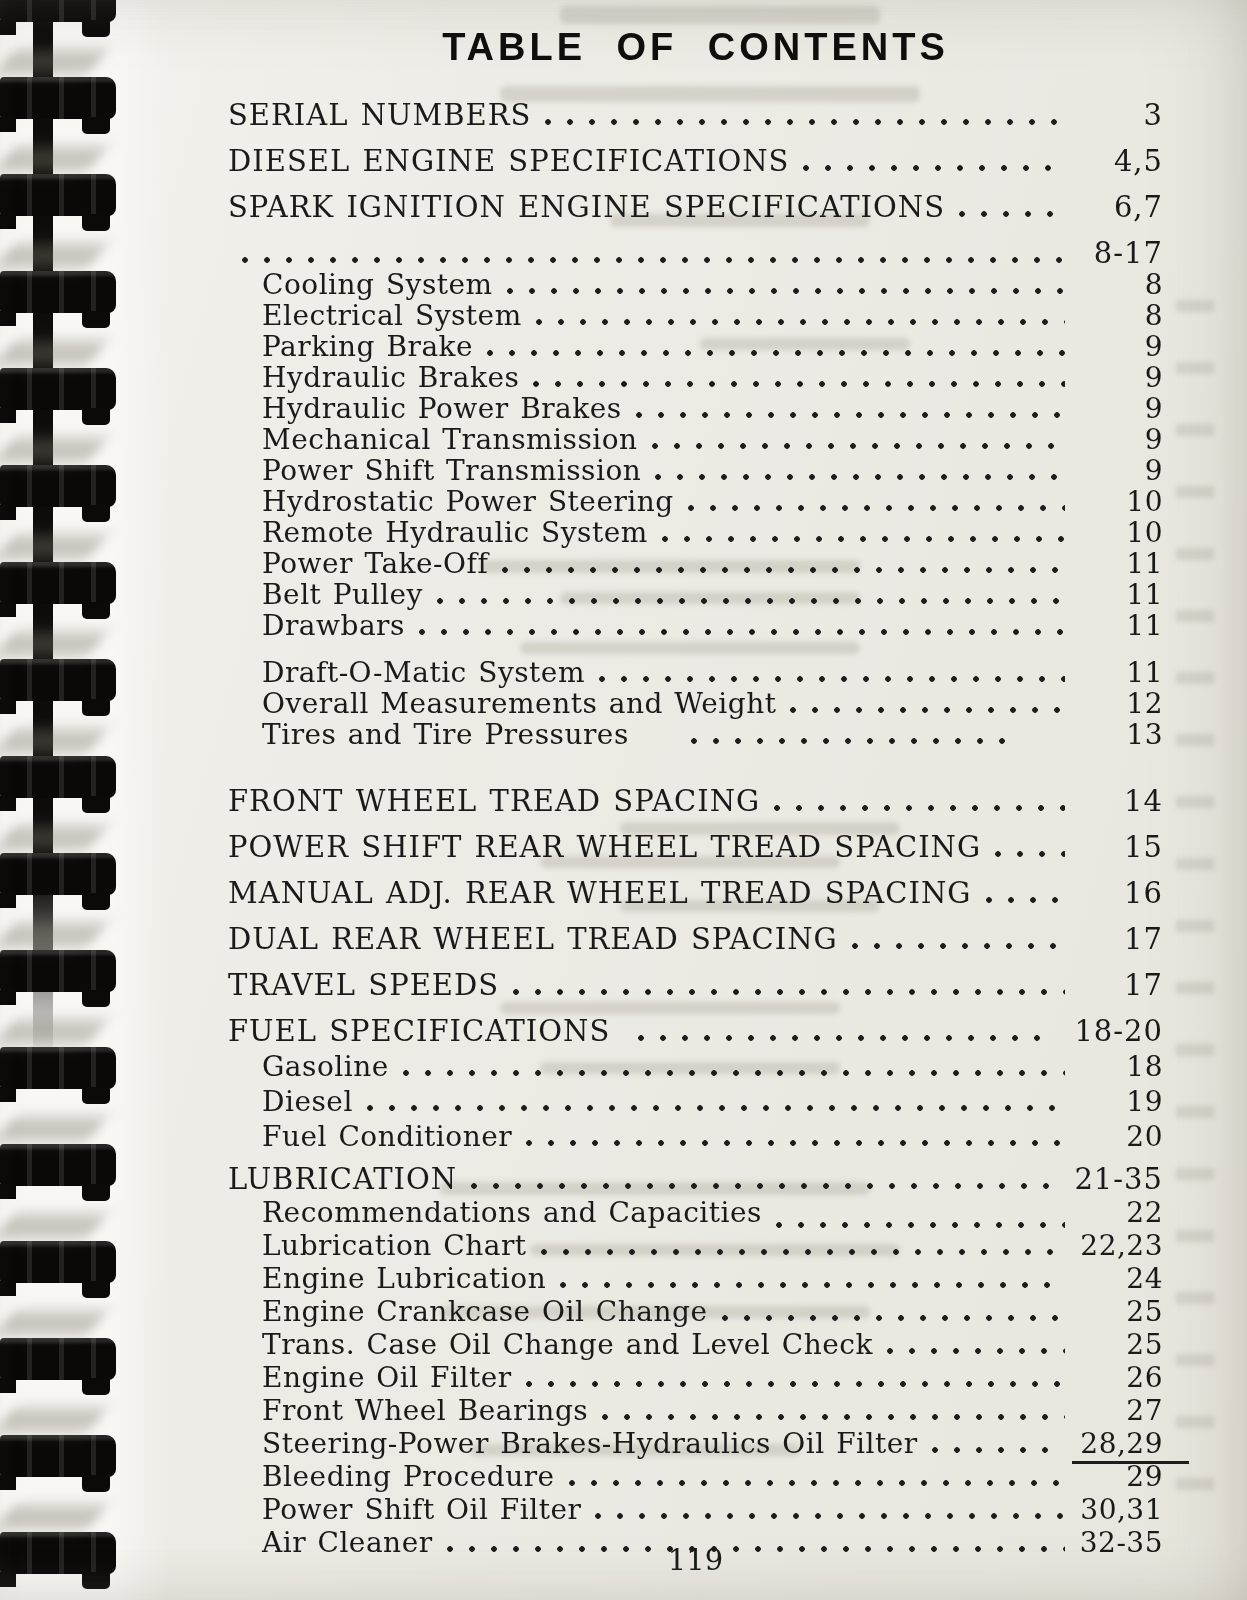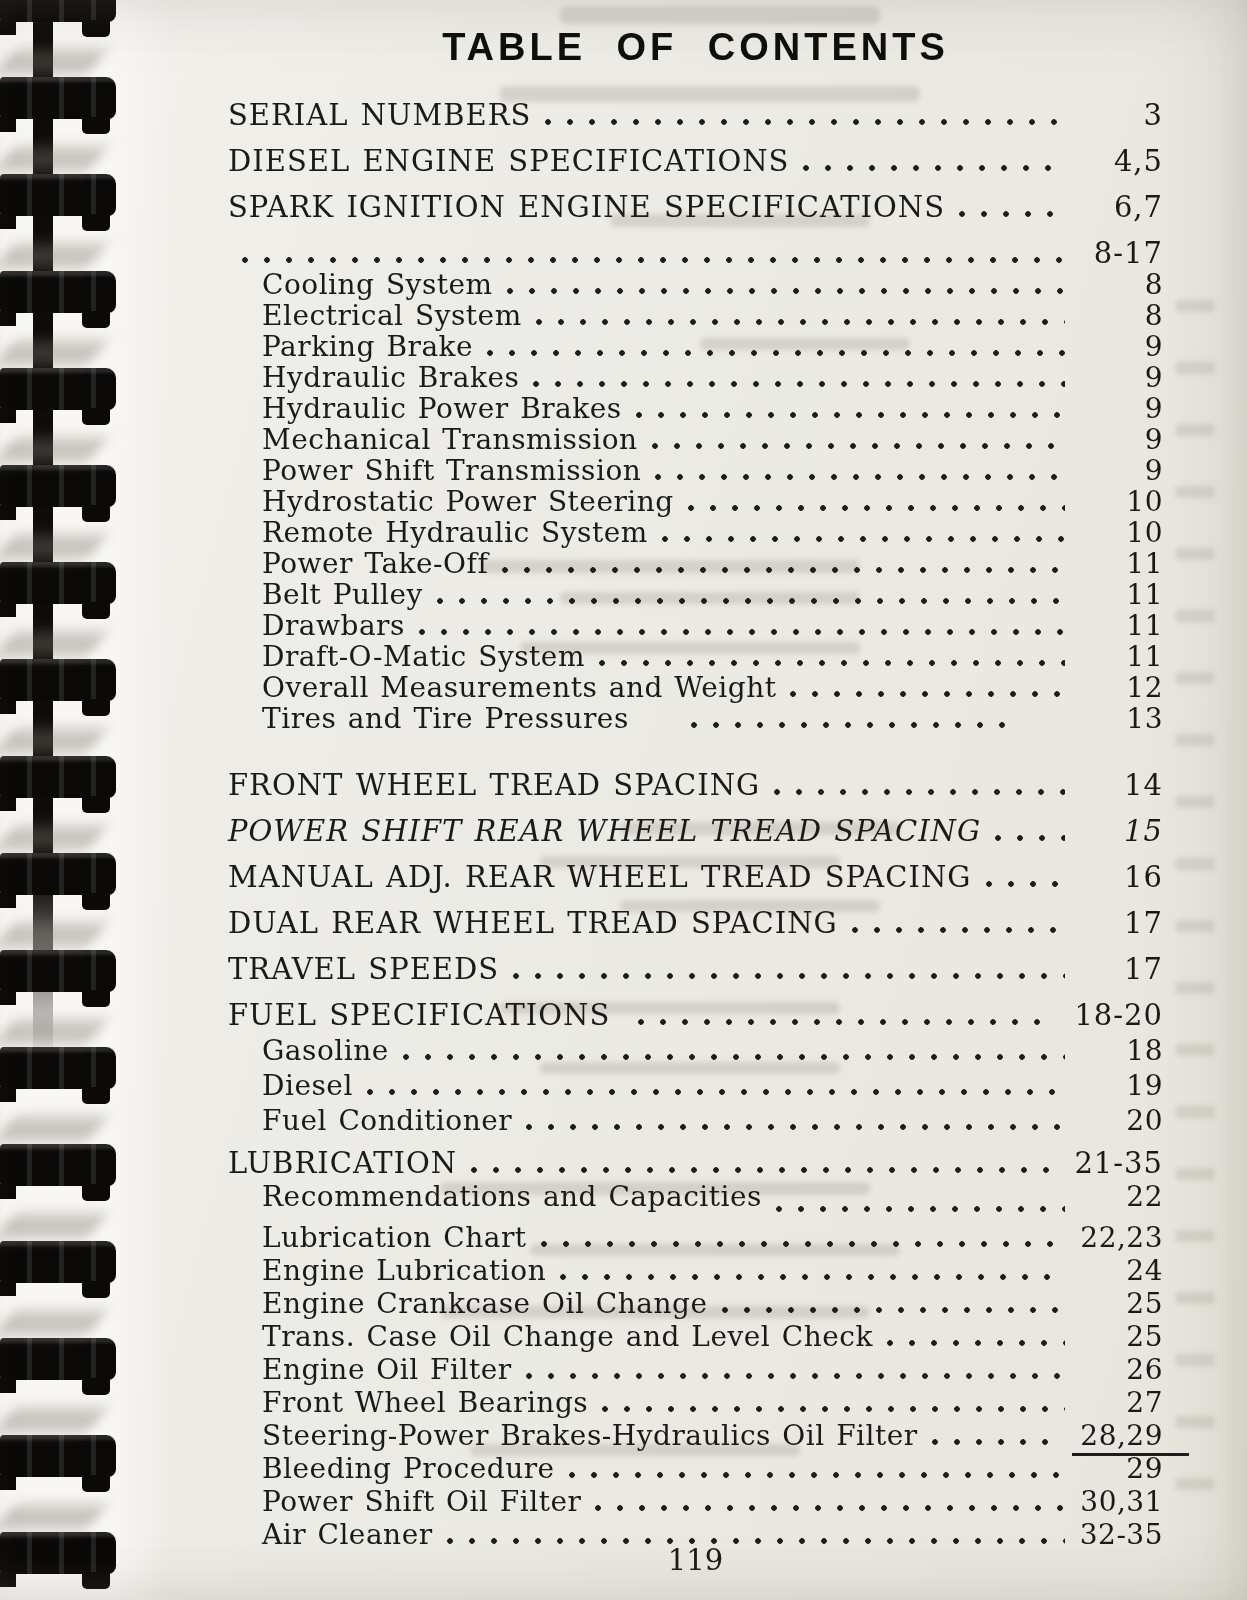--- a/index.html
+++ b/index.html
@@ -186,41 +186,41 @@
       <div class="row sub" style="margin-top: 0px;">
         <span class="label">Belt Pulley</span>
         <span class="leader"></span>
         <span class="pagenum">11</span>
       </div>
       <div class="row sub" style="margin-top: 0px;">
         <span class="label">Drawbars</span>
         <span class="leader"></span>
         <span class="pagenum">11</span>
       </div>
-      <div class="row sub" style="margin-top: 0px;">
+      <div class="row sub" style="margin-top: 16px;">
         <span class="label">Draft-O-Matic System</span>
         <span class="leader"></span>
         <span class="pagenum">11</span>
       </div>
       <div class="row sub" style="margin-top: 0px;">
         <span class="label">Overall Measurements and Weight</span>
         <span class="leader"></span>
         <span class="pagenum">12</span>
       </div>
       <div class="row sub" style="margin-top: 0px; gap: 48px;">
         <span class="label">Tires and Tire Pressures</span>
         <span class="leader"></span>
         <span class="pagenum">13</span>
       </div>
       <div class="row main" style="margin-top: 36px;">
         <span class="label">FRONT WHEEL TREAD SPACING</span>
         <span class="leader"></span>
         <span class="pagenum">14</span>
       </div>
-      <div class="row main" style="margin-top: 15px; font-style: italic;">
+      <div class="row main" style="margin-top: 15px;">
         <span class="label">POWER SHIFT REAR WHEEL TREAD SPACING</span>
         <span class="leader"></span>
         <span class="pagenum">15</span>
       </div>
       <div class="row main" style="margin-top: 15px;">
         <span class="label">MANUAL ADJ. REAR WHEEL TREAD SPACING</span>
         <span class="leader"></span>
         <span class="pagenum">16</span>
       </div>
       <div class="row main" style="margin-top: 15px;">
@@ -256,21 +256,21 @@
       <div class="row main" style="margin-top: 12px;">
         <span class="label">LUBRICATION</span>
         <span class="leader"></span>
         <span class="pagenum">21-35</span>
       </div>
       <div class="row sub" style="margin-top: 2px; align-items: flex-end;">
         <span class="label">Recommendations and Capacities</span>
         <span class="leader"></span>
         <span class="pagenum">22</span>
       </div>
-      <div class="row sub" style="margin-top: 10px;">
+      <div class="row sub" style="margin-top: 2px;">
         <span class="label">Lubrication Chart</span>
         <span class="leader"></span>
         <span class="pagenum">22,23</span>
       </div>
       <div class="row sub" style="margin-top: 2px;">
         <span class="label">Engine Lubrication</span>
         <span class="leader"></span>
         <span class="pagenum">24</span>
       </div>
       <div class="row sub" style="margin-top: 2px;">

